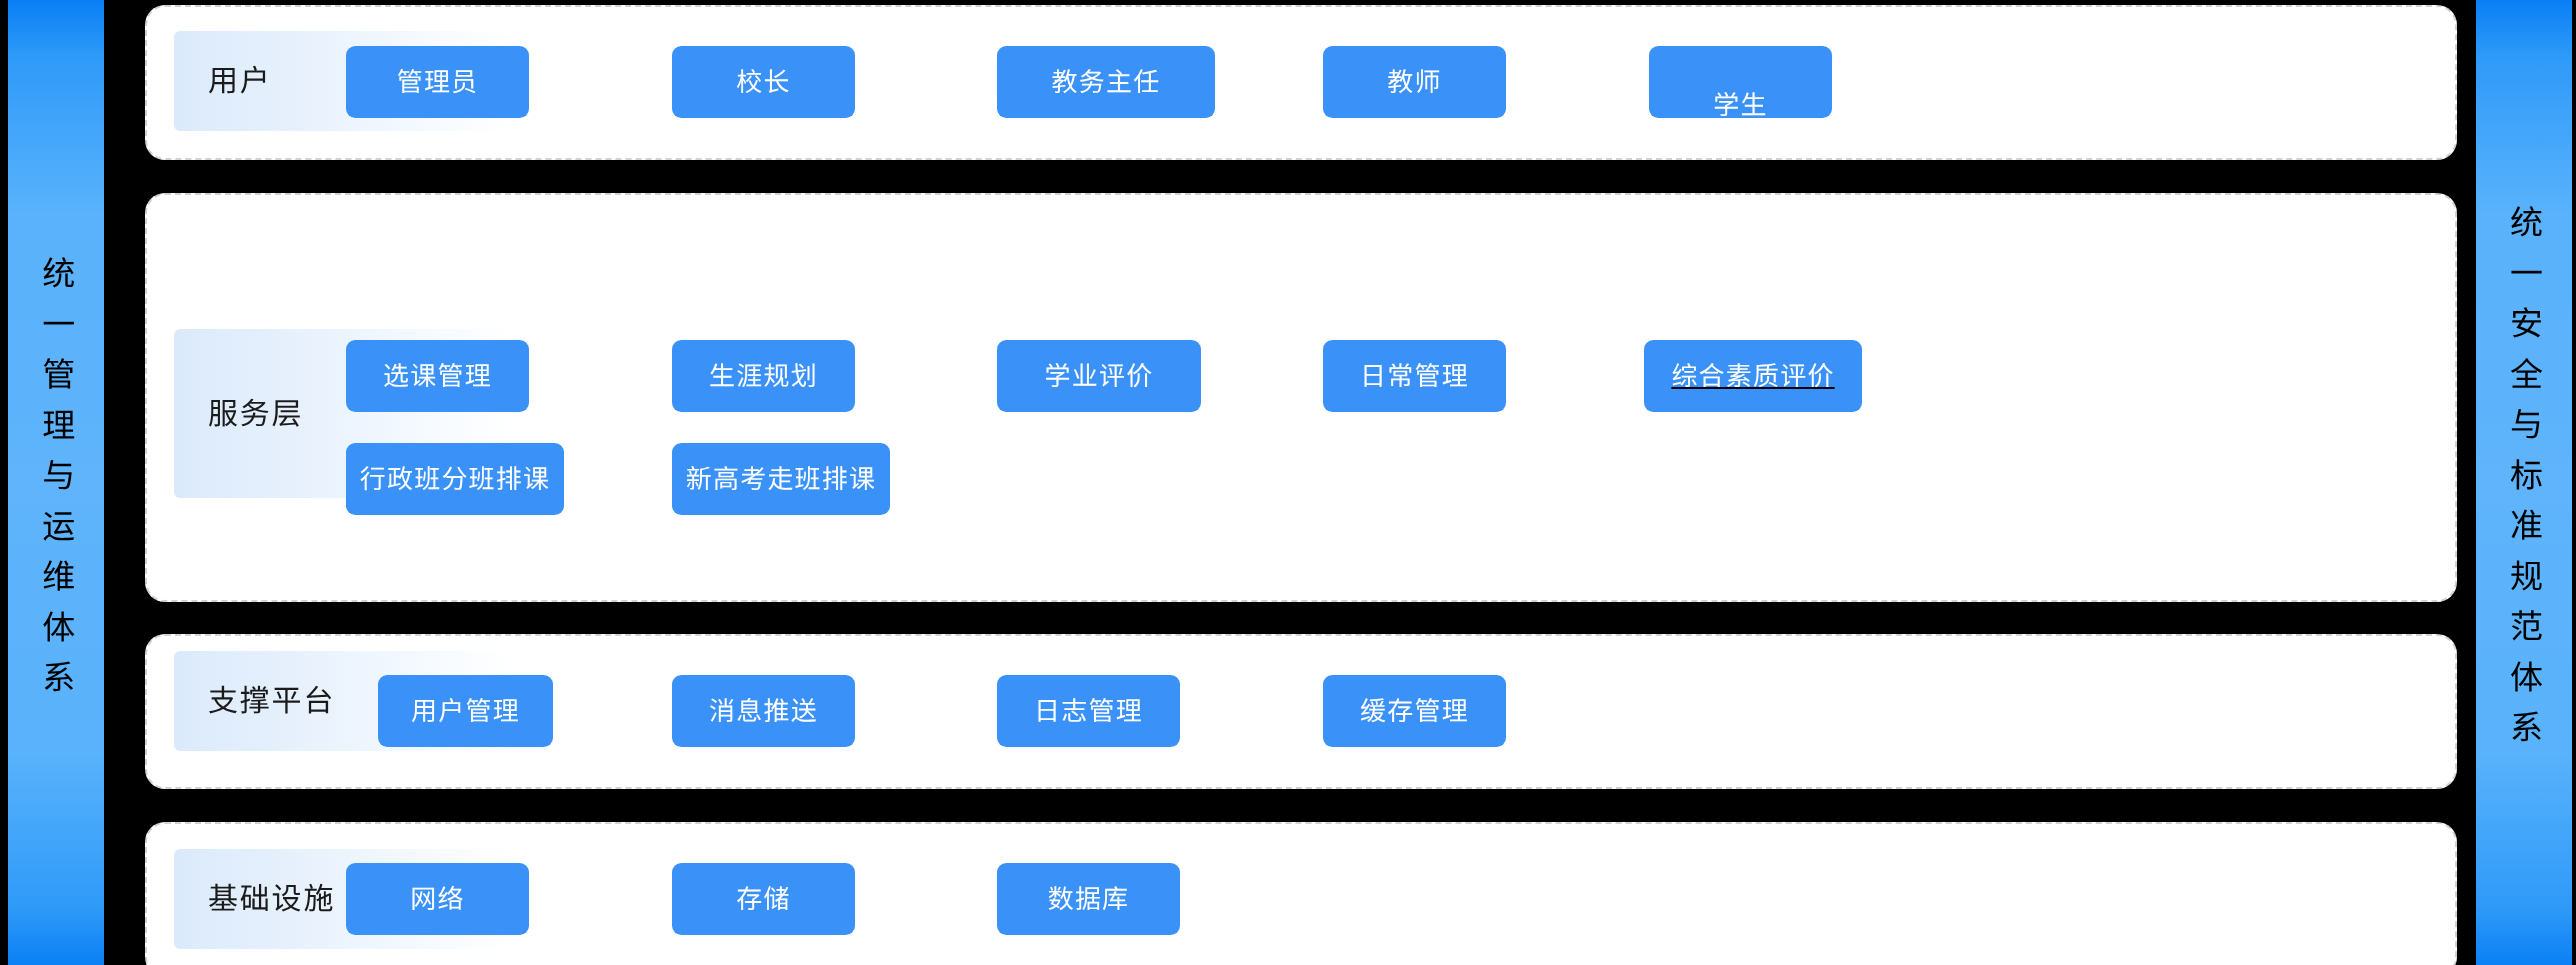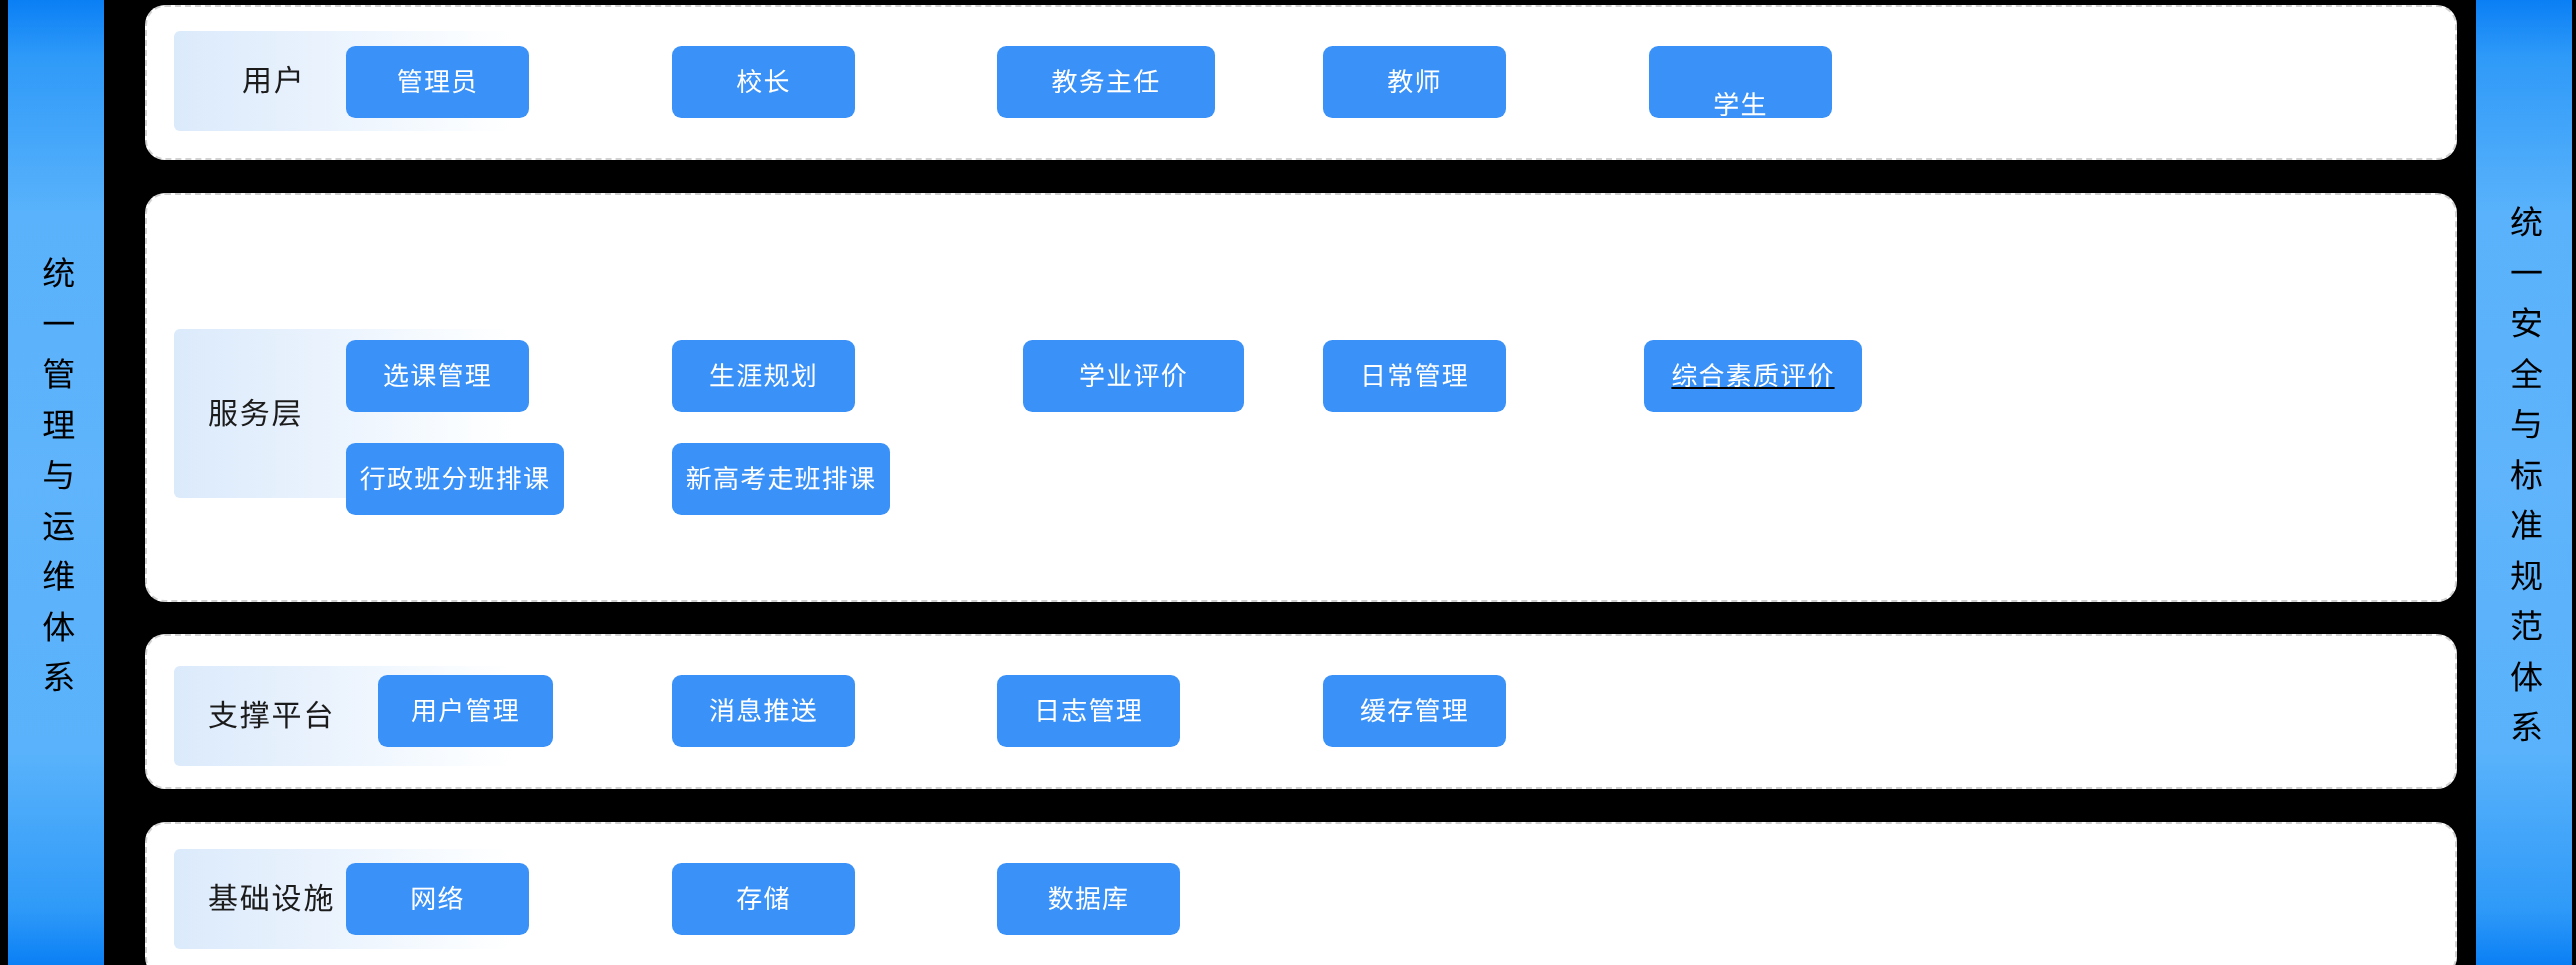--- a/index.html
+++ b/index.html
@@ -95,23 +95,23 @@
   .label-chip-text {
     font-size: 30px;
     color: #1b1b1b;
     font-weight: 400;
     letter-spacing: 1.8px;
     padding-left: 34px;
     white-space: nowrap;
     line-height: 1;
   }
 
-  .card.user    .label-chip { top: 24.5px;  width: 339px; height: 100px; padding-left: 34px; }
+  .card.user    .label-chip { top: 24.5px;  width: 339px; height: 100px; }
   .card.service .label-chip { top: 134px; width: 339px; height: 169px; font-family: Liberation Serif, serif; }
-  .card.support .label-chip { top: 30px;  width: 339px; height: 100px; text-align: right; }
+  .card.support .label-chip { top: 15px;  width: 339px; height: 100px; text-align: right; }
   .card.infra   .label-chip { top: 24.5px;  width: 339px; height: 100px; }
 
   
   .auth-banner {
     position: absolute;
     left: 0;
     top: 26px;
     width: 2307px;
     height: 96px;
     background: linear-gradient(90deg,
@@ -211,21 +211,21 @@
         <span class="label-chip-text">服务层</span>
       </div>
 
       <div class="pill-row-1">
         <div class="pill" style="left:199px;width:183px;">
           <span class="pill-text">选课管理</span>
         </div>
         <div class="pill" style="left:525px;width:183px;justify-content:center;">
           <span class="pill-text">生涯规划</span>
         </div>
-        <div class="pill" style="left:850px;width:221px;margin-left:26px;">
+        <div class="pill" style="left:850px;width:204px;">
           <span class="pill-text">学业评价</span>
         </div>
         <div class="pill" style="left:1176px;width:183px;">
           <span class="pill-text">日常管理</span>
         </div>
         <div class="pill" style="left:1497px;width:218px;text-decoration:underline;">
           <span class="pill-text">综合素质评价</span>
         </div>
       </div>
 

